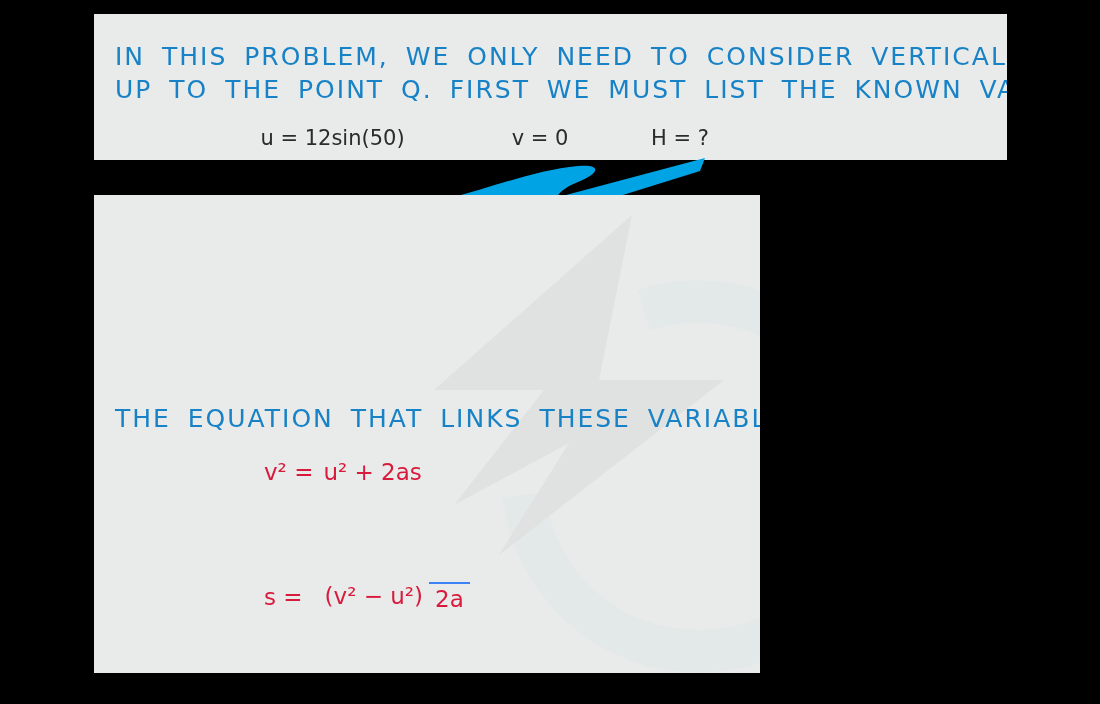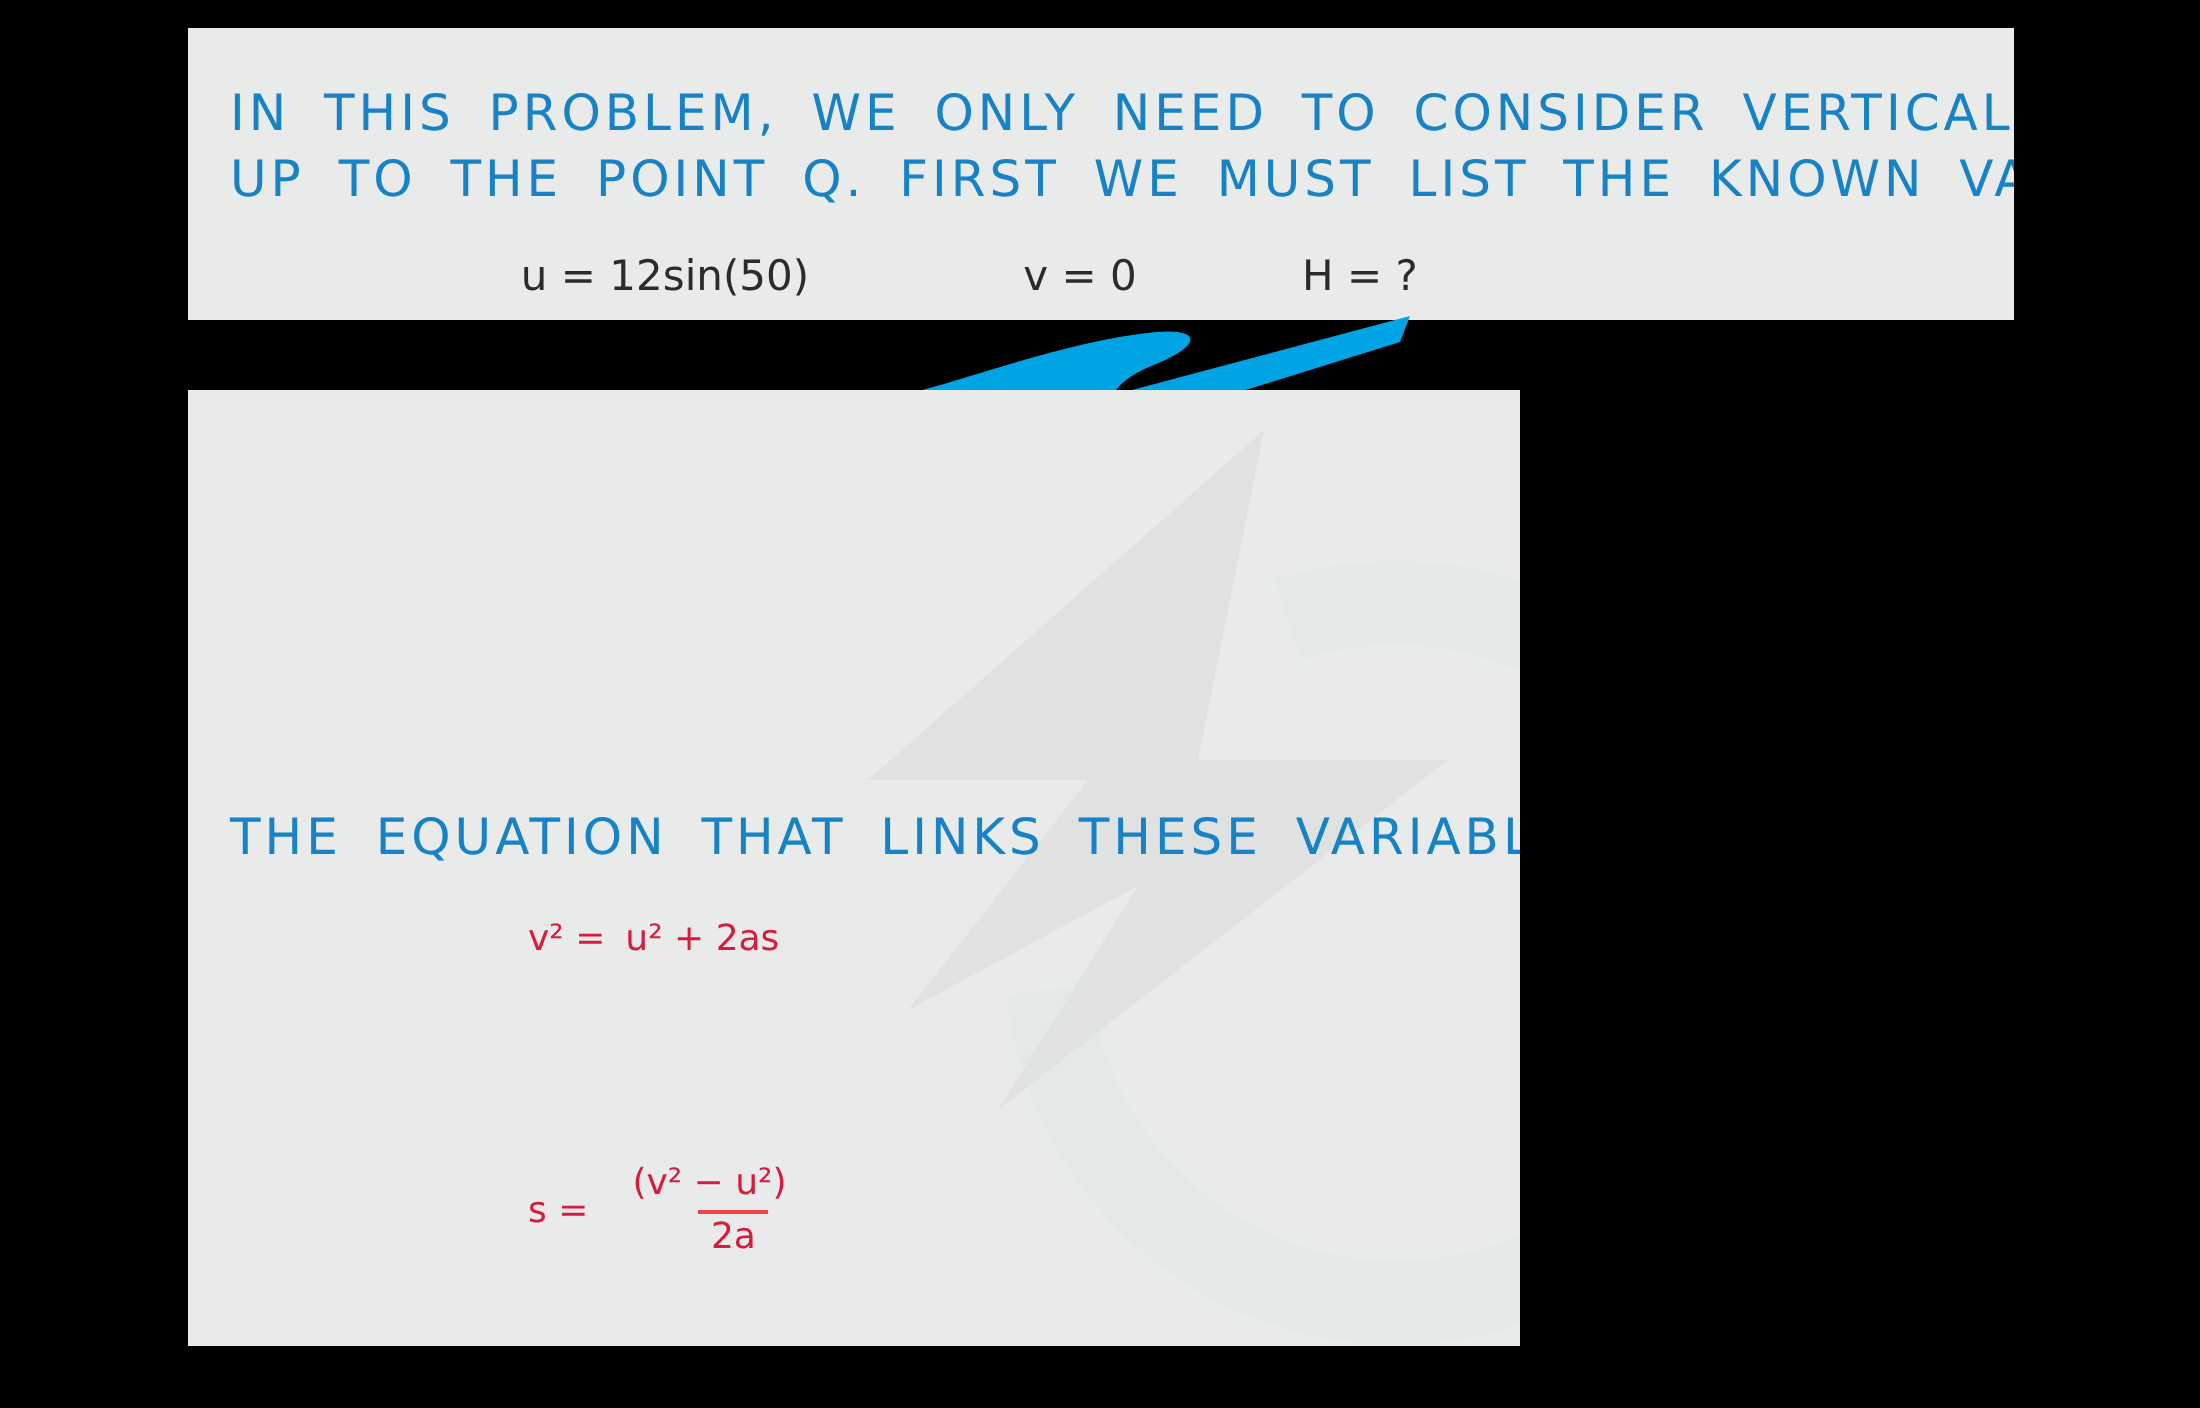--- a/index.html
+++ b/index.html
@@ -97,47 +97,46 @@
     font-size: 0.64em;
     vertical-align: super;
     line-height: 0;
   }
   .unit { margin-left: 4px; }
 
   
   .eq {
     position: absolute;
     color: #d81b3c;
-    font-size: 18px;
+    font-size: 23px;
     white-space: nowrap;
     display: flex;
     align-items: center;
   }
   #eq-1 { left: 170px; top: 264px; }
   #eq-2 { left: 170px; top: 324px; }
   #eq-3 { left: 170px; top: 387px; }
 
   .lhs { margin-right: 10px; }
 
   .frac {
     display: inline-flex;
-    flex-direction: column;
+    flex-direction: row;
     align-items: center;
     vertical-align: middle;
     margin: 0 6px;
   }
   .frac .num {
     padding: 0 6px 2px 6px;
     line-height: 1.15;
   }
   .frac .den {
-    border-top: 2px solid #ef4444;
+    border-top: 2px solid #3b82f6;
     padding: 2px 6px 0 6px;
     line-height: 1.15;
-    margin-left: 24px;
   }
 </style>
 </head>
 <body>
 
 <div class="stage">
 
   <div class="panel" id="panel-top">
 
     <div class="headline" id="headline-line1">IN THIS PROBLEM, WE ONLY NEED TO CONSIDER VERTICAL MOTION</div>

